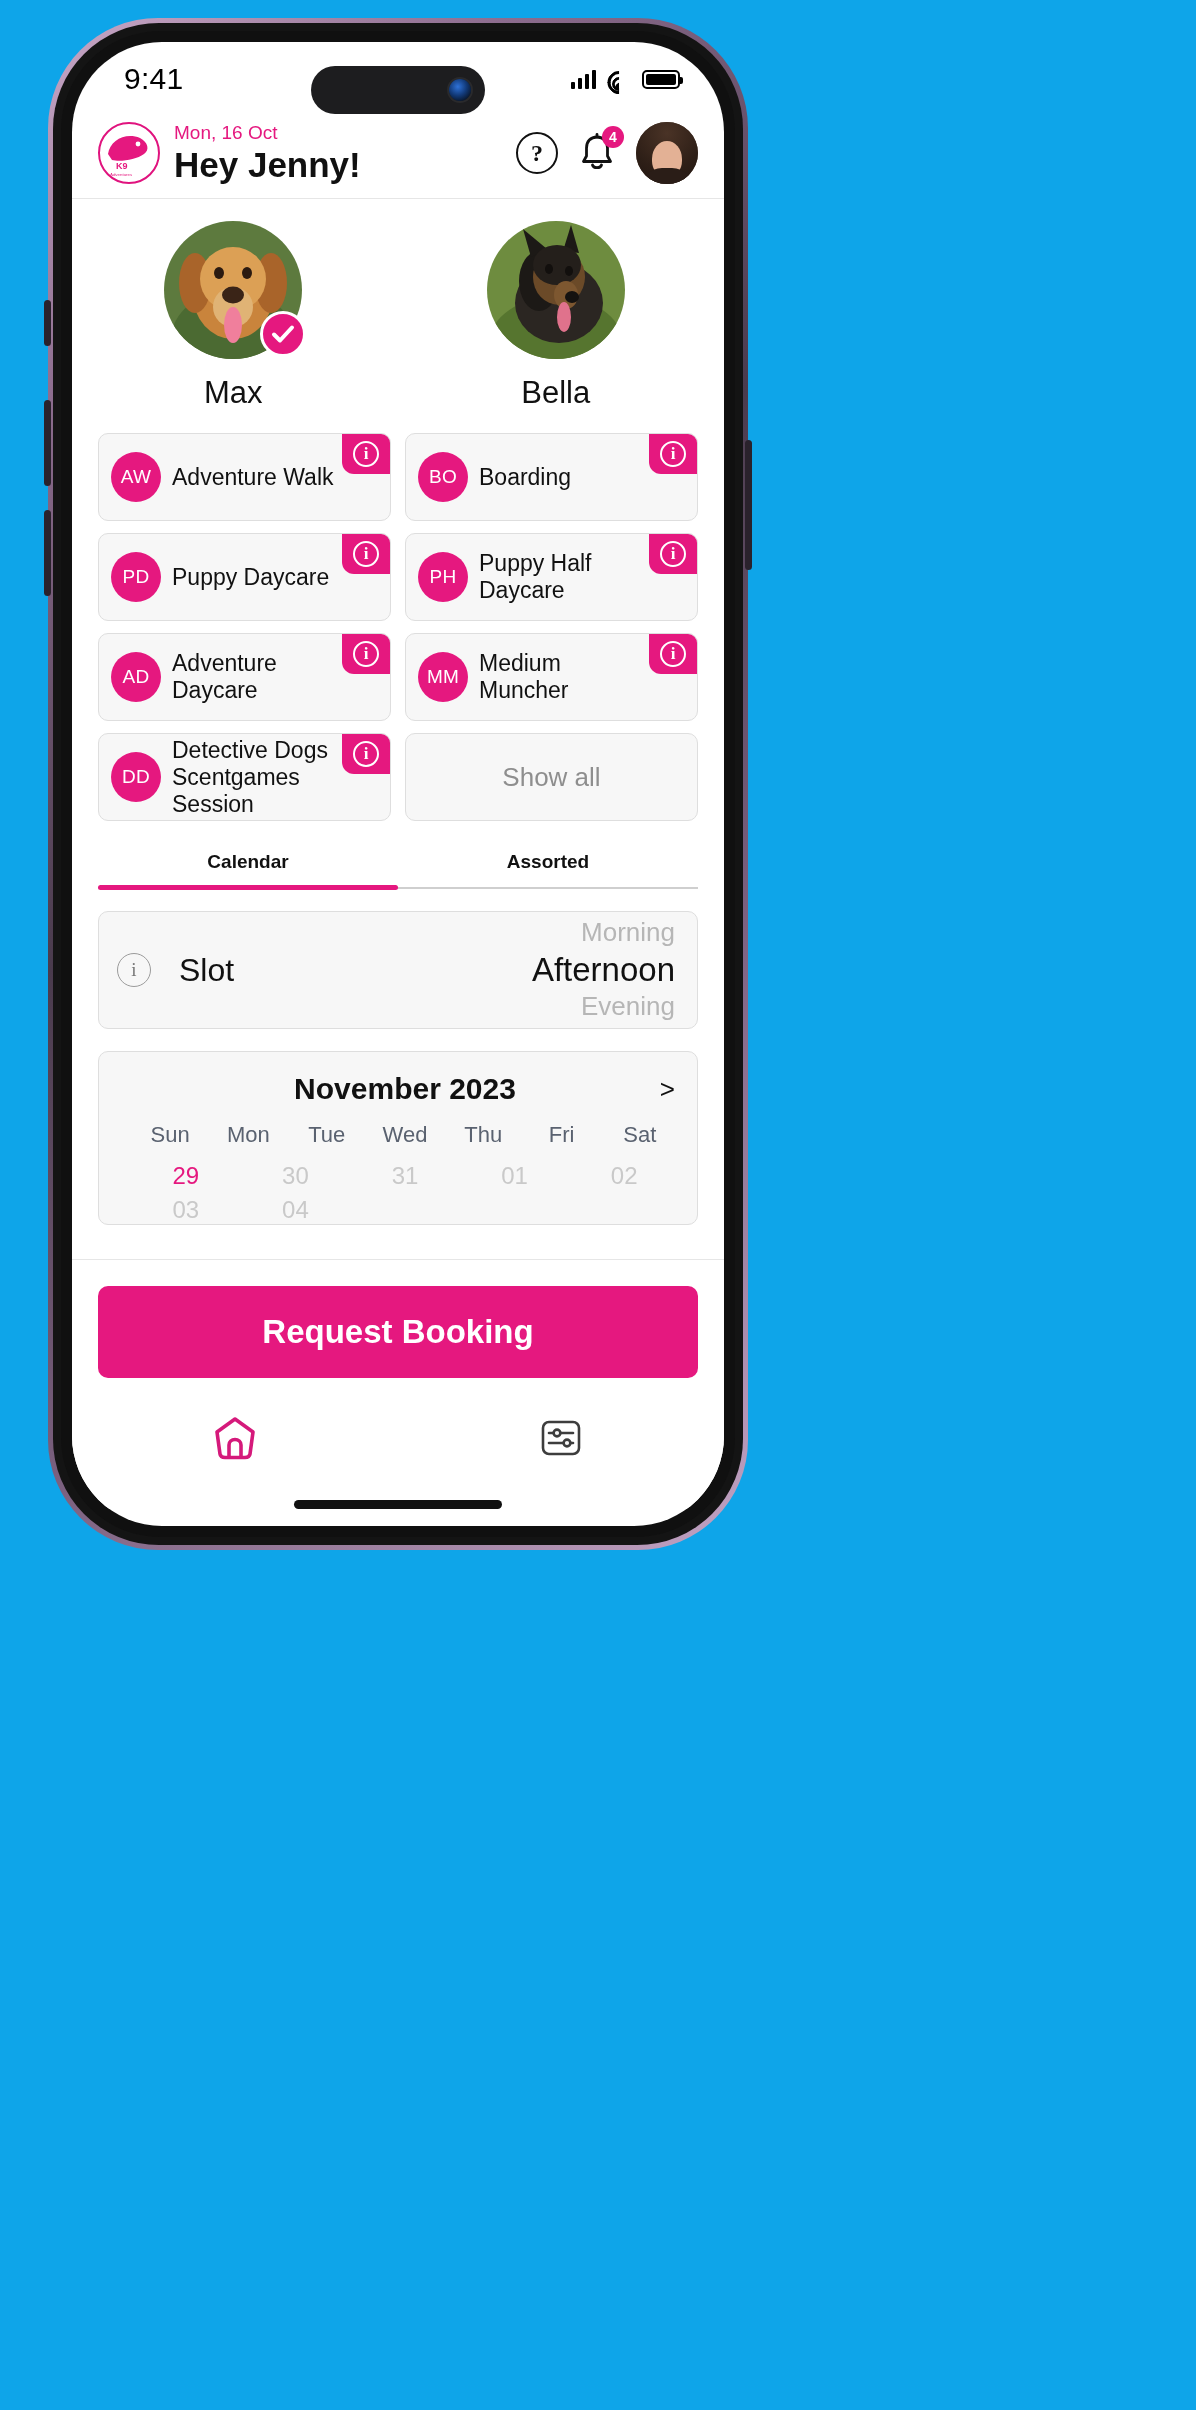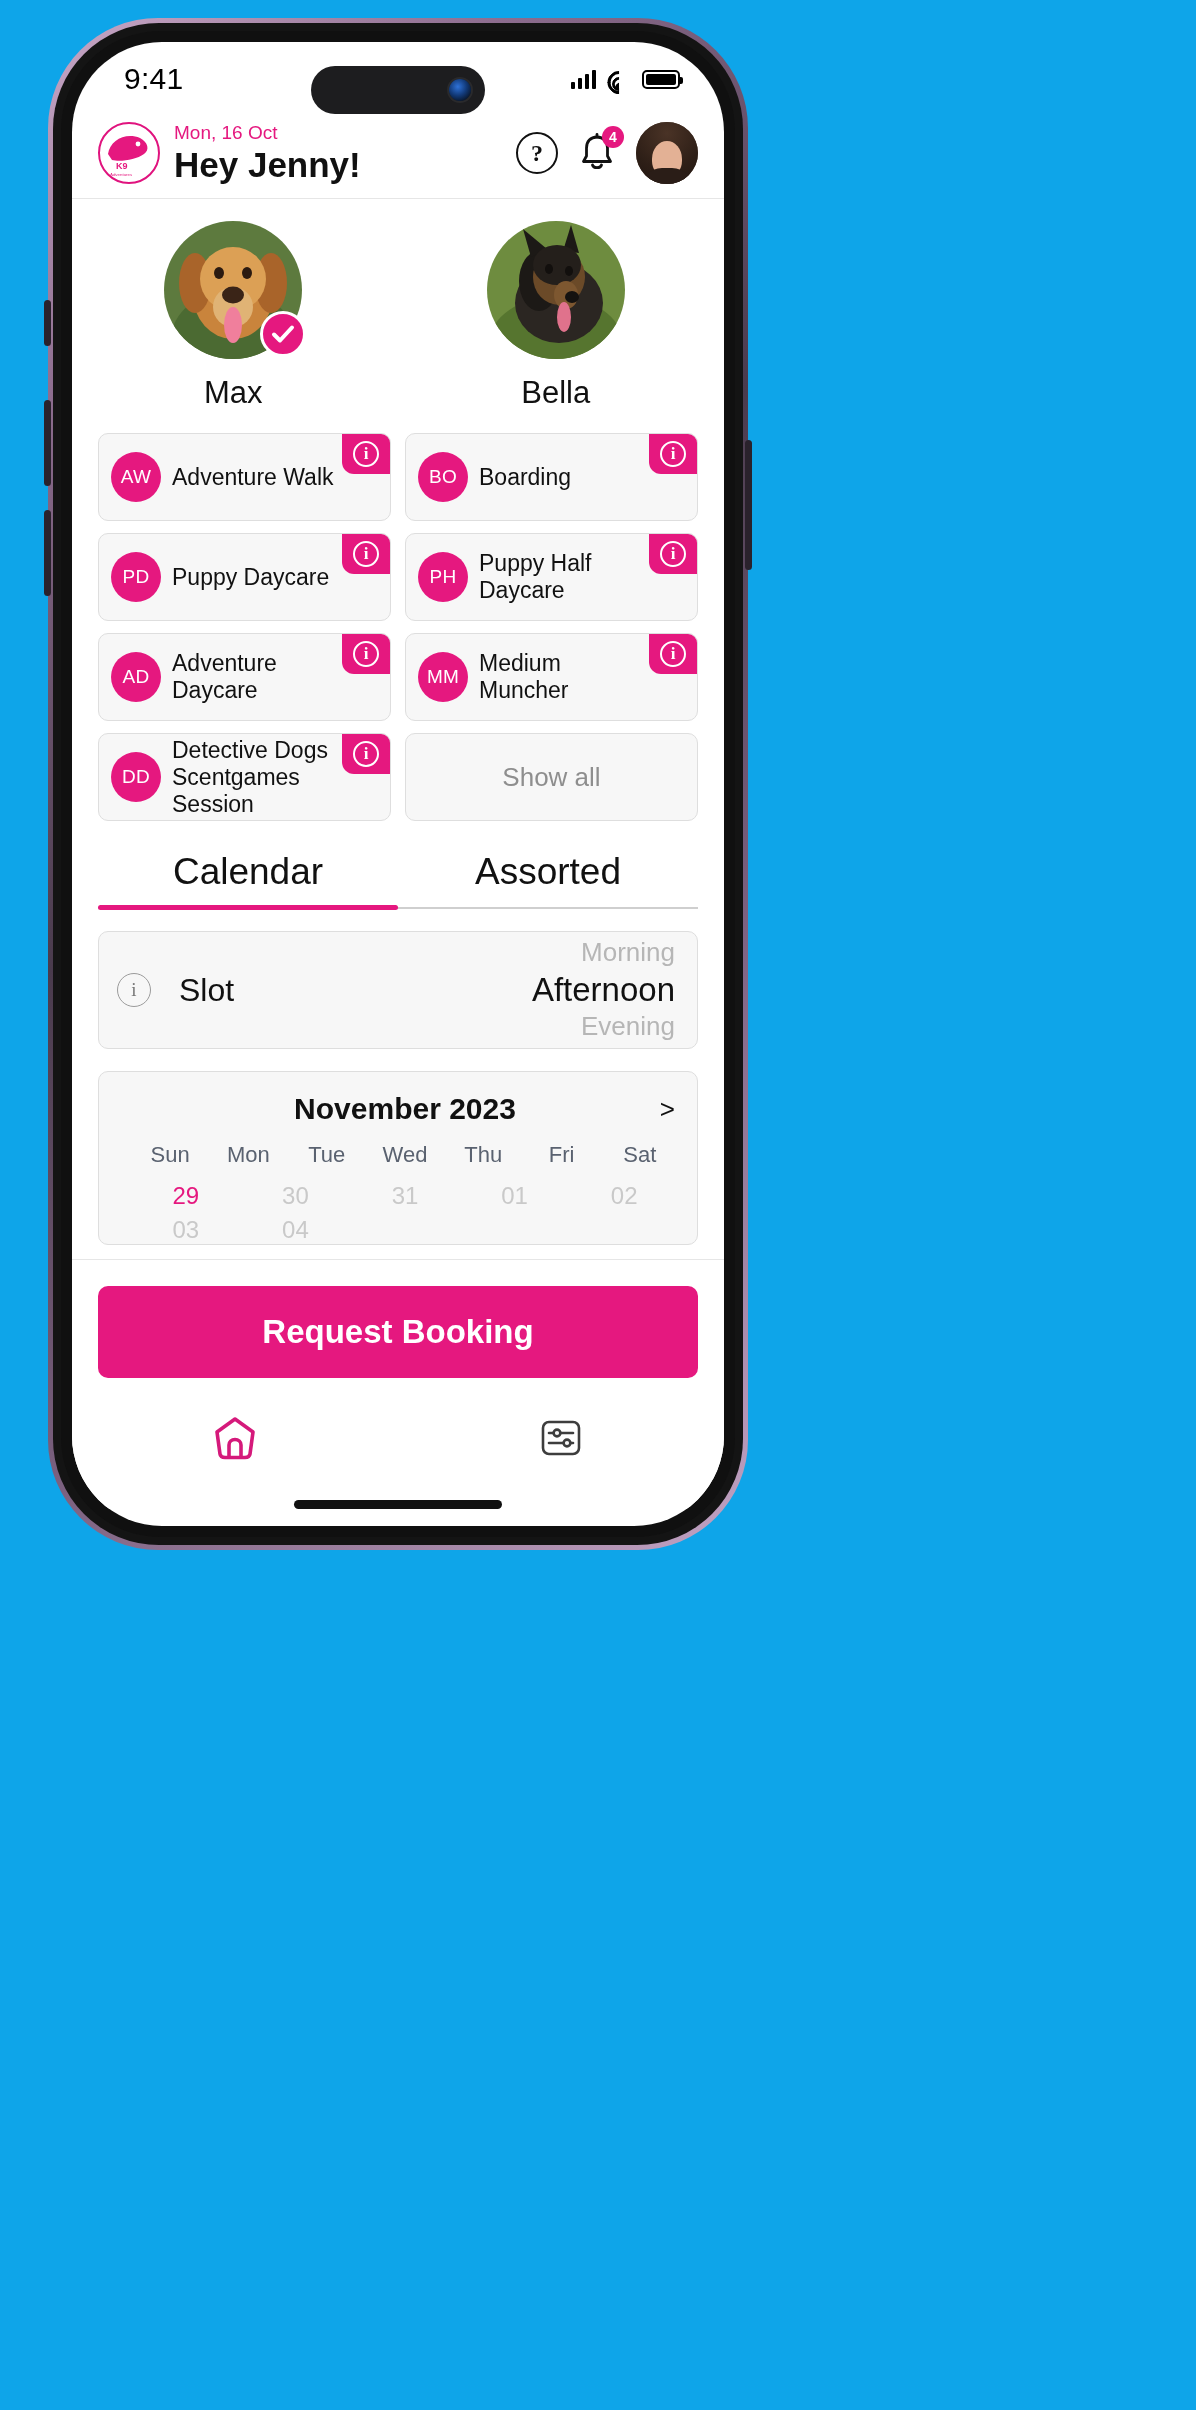--- a/index.html
+++ b/index.html
@@ -185,21 +185,21 @@
   .svc-showall {
     height: 88px; background: #f7f7f7; border: 1px solid #dedede; border-radius: 10px;
     display: flex; align-items: center; justify-content: center;
     font-size: 26px; color: #8e8e8e;
   }
 
   
   .tabs { display: flex; margin: 26px 26px 0 26px; border-bottom: 2px solid #cfcfcf; }
   .tab {
     flex: 1 1 0; text-align: center; padding-bottom: 14px;
-    font-size: 37px; color: #111; position: relative;
+    font-size: 19px; color: #111; position: relative; font-weight: bold;
   }
   .tab.active::after {
     content:''; position: absolute; left: 0; right: 0; bottom: -3px;
     height: 5px; background: #e5187f; border-radius: 3px;
   }
 
   
   .slot-card {
     margin: 22px 26px 0 26px; height: 118px;
     background: #f7f7f7; border: 1px solid #dedede; border-radius: 10px;

